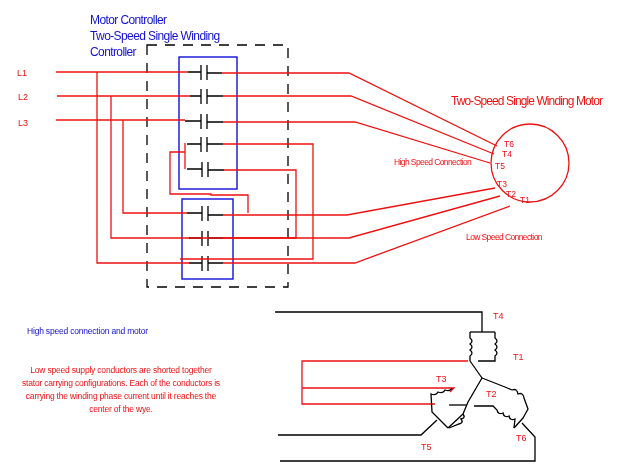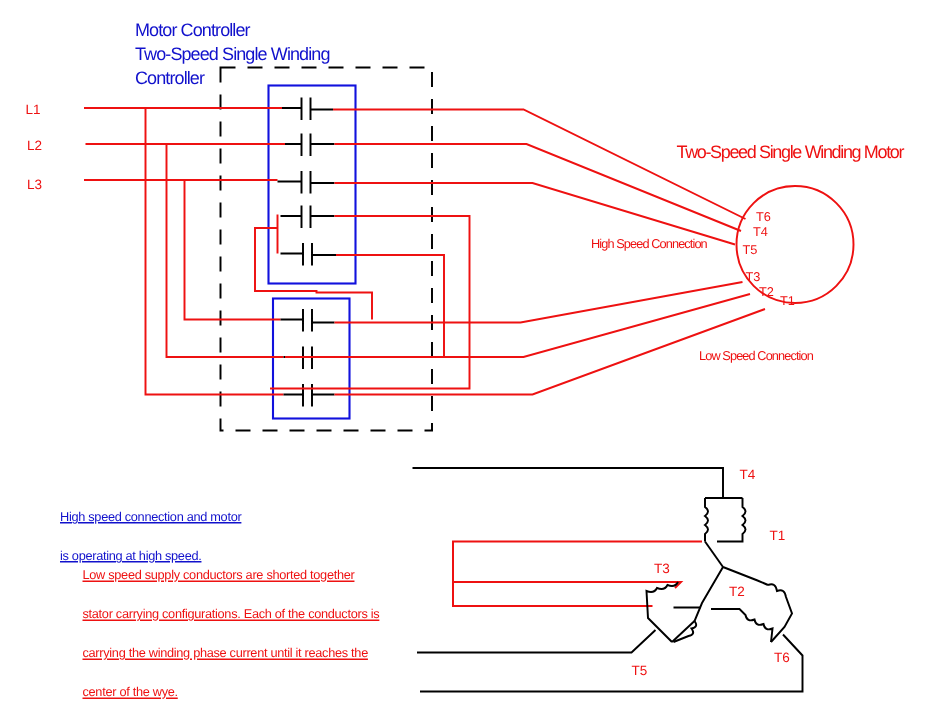--- a/index.html
+++ b/index.html
@@ -5,21 +5,21 @@
   html, body { margin: 0; padding: 0; background: #ffffff; }
   body { width: 619px; height: 475px; position: relative; overflow: hidden;
          font-family: "Liberation Sans", sans-serif; }
   #diagram { position: absolute; left: 0; top: 0; }
   .lbl { font-family: "Liberation Sans", sans-serif; }
   .red-wire { stroke: #ee1111; stroke-width: 1.3; fill: none; }
   .blk-wire { stroke: #000000; stroke-width: 1.3; fill: none; }
   .blue-box { stroke: #1111dd; stroke-width: 1.4; fill: none; }
   .dash-box { stroke: #000000; stroke-width: 1.3; fill: none; stroke-dasharray: 10 8; }
   .note { position: absolute; font-size: 8.5px; line-height: 13px; letter-spacing: -0.2px; }
-  .note p { margin: 13px; text-decoration: underline; }
+  .note p { margin: 0; }
 </style>
 </head>
 <body>
 
 <svg id="diagram" width="619" height="475" viewBox="0 0 619 475" xmlns="http://www.w3.org/2000/svg">
 
   <g fill="#1111cc" font-size="12" class="lbl" letter-spacing="-0.6">
     <text x="90" y="24">Motor Controller</text>
     <text x="90" y="40">Two-Speed Single Winding</text>
     <text x="90" y="56">Controller</text>
@@ -144,20 +144,19 @@
       <text x="436" y="382">T3</text>
       <text x="486" y="397">T2</text>
       <text x="421" y="450">T5</text>
       <text x="516" y="441">T6</text>
     </g>
   </g>
 </svg>
 
 <div class="note" style="left:27px; top:325px; color:#1111cc;">
   <p>High speed connection and motor</p>
-  <p>is operating at high speed.</p>
 </div>
-<div class="note" style="left:42px; top:364px; color:#ee1111;">
+<div class="note" style="left:22px; top:364px; color:#ee1111;text-align:center;">
   <p>Low speed supply conductors  are shorted together</p>
   <p>stator carrying configurations.  Each of the conductors is</p>
   <p>carrying the winding phase current until it reaches the</p>
   <p>center of the wye.</p>
 </div>
 
 </body></html>

